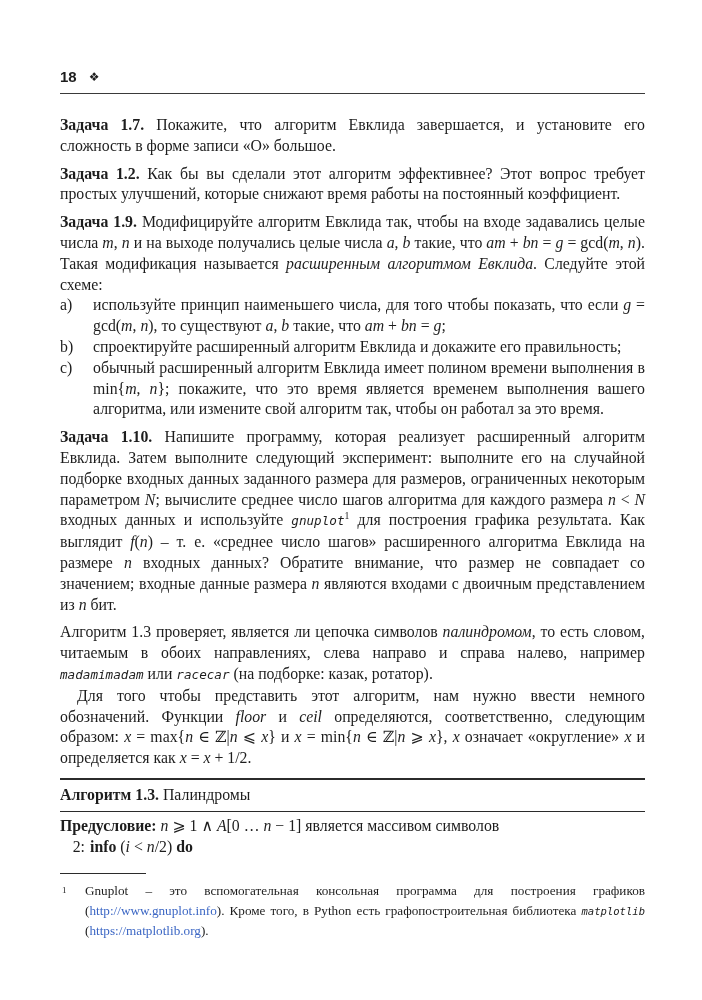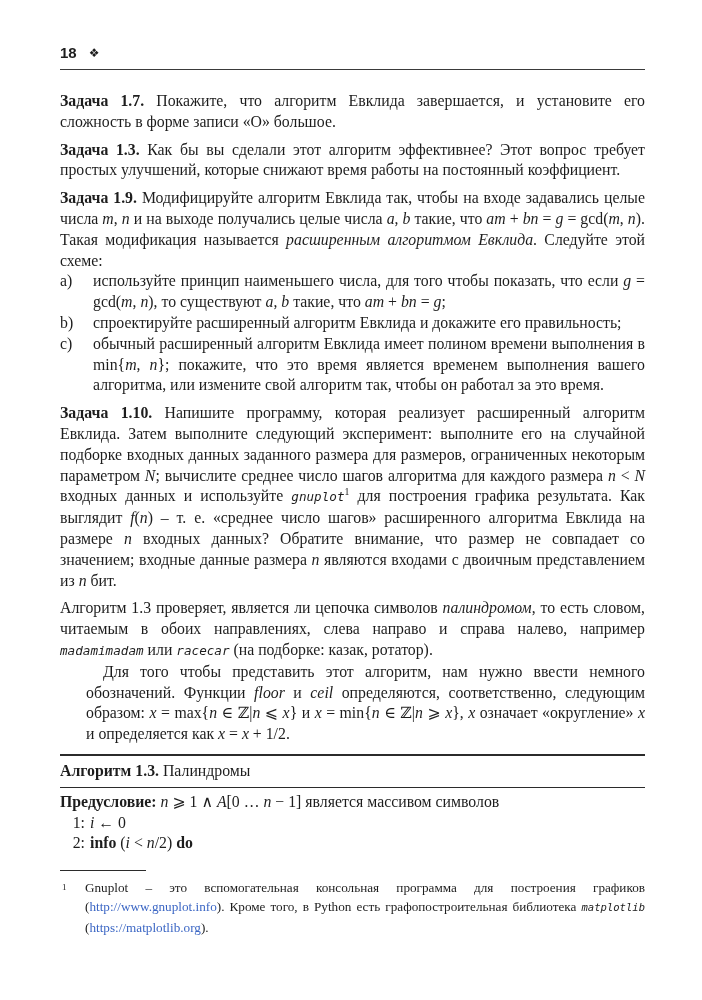--- a/index.html
+++ b/index.html
@@ -14,41 +14,41 @@
     width:702px;height:1000px;
     background:var(--bg);
     color:var(--text);
     font-family:"Liberation Serif","DejaVu Serif",serif;
     font-size:15.8px;
     line-height:20.8px;
     overflow:hidden;
   }
   .page{
     width:702px;height:1000px;
-    padding:44px 57px 0 60px;
+    padding:68px 57px 0 60px;
   }
   
   .runhead{
     display:flex;align-items:baseline;gap:12px;
     font-family:"Liberation Sans","DejaVu Sans",sans-serif;
     font-size:15px;line-height:18px;
     padding-bottom:6px;
     border-bottom:1.5px solid var(--rule);
   }
   .runhead .pgnum{font-weight:700;}
   .runhead .marker{font-size:12px;position:relative;top:-1px;}
   .runhead .rtitle{margin-left:10px;}
   
   .bodytext{margin-top:21px;}
   p.para{
     text-align:justify;
     margin-bottom:7px;
   }
   p.tight{margin-bottom:0;}
-  .indent{text-indent:17px;margin-left:26px;}
+  .indent{text-indent:17px;}
   
   .scheme{margin-bottom:7px;}
   .scheme-item{
     display:flex;
     text-align:justify;
   }
   .scheme-item .li-label{
     flex:0 0 33px;
   }
   .scheme-item .li-body{
@@ -109,21 +109,21 @@
 
   <div class="runhead">
     <span class="pgnum">18</span>
     <span class="marker">❖</span>
   </div>
 
   <div class="bodytext">
 
     <p class="para"><span class="seg-b">Задача 1.7.</span><span> Покажите, что алгоритм Евклида завершается, и установите его сложность в форме записи «О» большое.</span></p>
 
-    <p class="para"><span class="seg-b">Задача 1.3.</span><span> Как бы вы сделали этот алгоритм эффективнее? Этот вопрос требует простых улучшений, которые снижают время работы на постоянный коэффициент.</span></p>
+    <p class="para"><span class="seg-b">Задача 1.2.</span><span> Как бы вы сделали этот алгоритм эффективнее? Этот вопрос требует простых улучшений, которые снижают время работы на постоянный коэффициент.</span></p>
 
     <p class="para tight"><span class="seg-b">Задача 1.9.</span><span> Модифицируйте алгоритм Евклида так, чтобы на входе задавались целые числа </span><span class="seg-i">m</span><span>, </span><span class="seg-i">n</span><span> и на выходе получались целые числа </span><span class="seg-i">a</span><span>, </span><span class="seg-i">b</span><span> такие, что </span><span class="seg-i">am</span><span> + </span><span class="seg-i">bn</span><span> = </span><span class="seg-i">g</span><span> = gcd(</span><span class="seg-i">m</span><span>, </span><span class="seg-i">n</span><span>). Такая модификация называется </span><span class="seg-i">расширенным алгоритмом Евклида</span><span>. Следуйте этой схеме:</span></p>
 
     <div class="scheme">
       <div class="scheme-item">
         <span class="li-label">a)</span>
         <span class="li-body"><span>используйте принцип наименьшего числа, для того чтобы показать, что если </span><span class="seg-i">g</span><span> = gcd(</span><span class="seg-i">m</span><span>, </span><span class="seg-i">n</span><span>), то существуют </span><span class="seg-i">a</span><span>, </span><span class="seg-i">b</span><span> такие, что </span><span class="seg-i">am</span><span> + </span><span class="seg-i">bn</span><span> = </span><span class="seg-i">g</span><span>;</span></span>
       </div>
       <div class="scheme-item">
         <span class="li-label">b)</span>
@@ -139,21 +139,20 @@
 
 
     <p class="para tight"><span>Алгоритм 1.3 проверяет, является ли цепочка символов </span><span class="seg-i">палиндромом</span><span>, то есть словом, читаемым в обоих направлениях, слева направо и справа налево, например </span><span class="seg-m">madamimadam</span><span> или </span><span class="seg-m">racecar</span><span> (на подборке: казак, ротатор).</span></p>
 
     <p class="para tight indent"><span>Для того чтобы представить этот алгоритм, нам нужно ввести немного обозначений. Функции </span><span class="seg-i">floor</span><span> и </span><span class="seg-i">ceil</span><span> определяются, соответственно, следующим образом: </span><span class="seg-i">x</span><span> = max{</span><span class="seg-i">n</span><span> ∈ ℤ|</span><span class="seg-i">n</span><span> ⩽ </span><span class="seg-i">x</span><span>} и </span><span class="seg-i">x</span><span> = min{</span><span class="seg-i">n</span><span> ∈ ℤ|</span><span class="seg-i">n</span><span> ⩾ </span><span class="seg-i">x</span><span>}, </span><span class="seg-i">x</span><span> означает «округление» </span><span class="seg-i">x</span><span> и определяется как </span><span class="seg-i">x</span><span> = </span><span class="seg-i">x</span><span> + 1/2.</span></p>
 
     <div class="algo">
       <div class="algo-title"><span class="seg-b">Алгоритм 1.3.</span><span> Палиндромы</span></div>
       <div class="algo-body">
         <div class="algo-line"><span class="seg-b">Предусловие:</span><span> </span><span class="seg-i">n</span><span> ⩾ 1 ∧ </span><span class="seg-i">A</span><span>[0 … </span><span class="seg-i">n</span><span> − 1] является массивом символов</span></div>
-        <div class="algo-line algo-code"><span class="lineno">1:</span><span><span class="seg-i">i</span><span> ← 0</span></span></div>
         <div class="algo-line algo-code"><span class="lineno">2:</span><span><span class="seg-b">info</span><span> (</span><span class="seg-i">i</span><span> &lt; </span><span class="seg-i">n</span><span>/2) </span><span class="seg-b">do</span></span></div>
       </div>
     </div>
 
     <div class="footnote">
       <div class="fn-rule"></div>
       <div class="fn-text">
         <span class="fn-marker">1</span><span><span>Gnuplot – это вспомогательная консольная программа для построения графиков (</span><a class="seg-link">http://www.gnuplot.info</a><span>). Кроме того, в Python есть графопостроительная библиотека </span><span class="seg-m">matplotlib</span><span> (</span><a class="seg-link">https://matplotlib.org</a><span>).</span></span>
       </div>
     </div>

